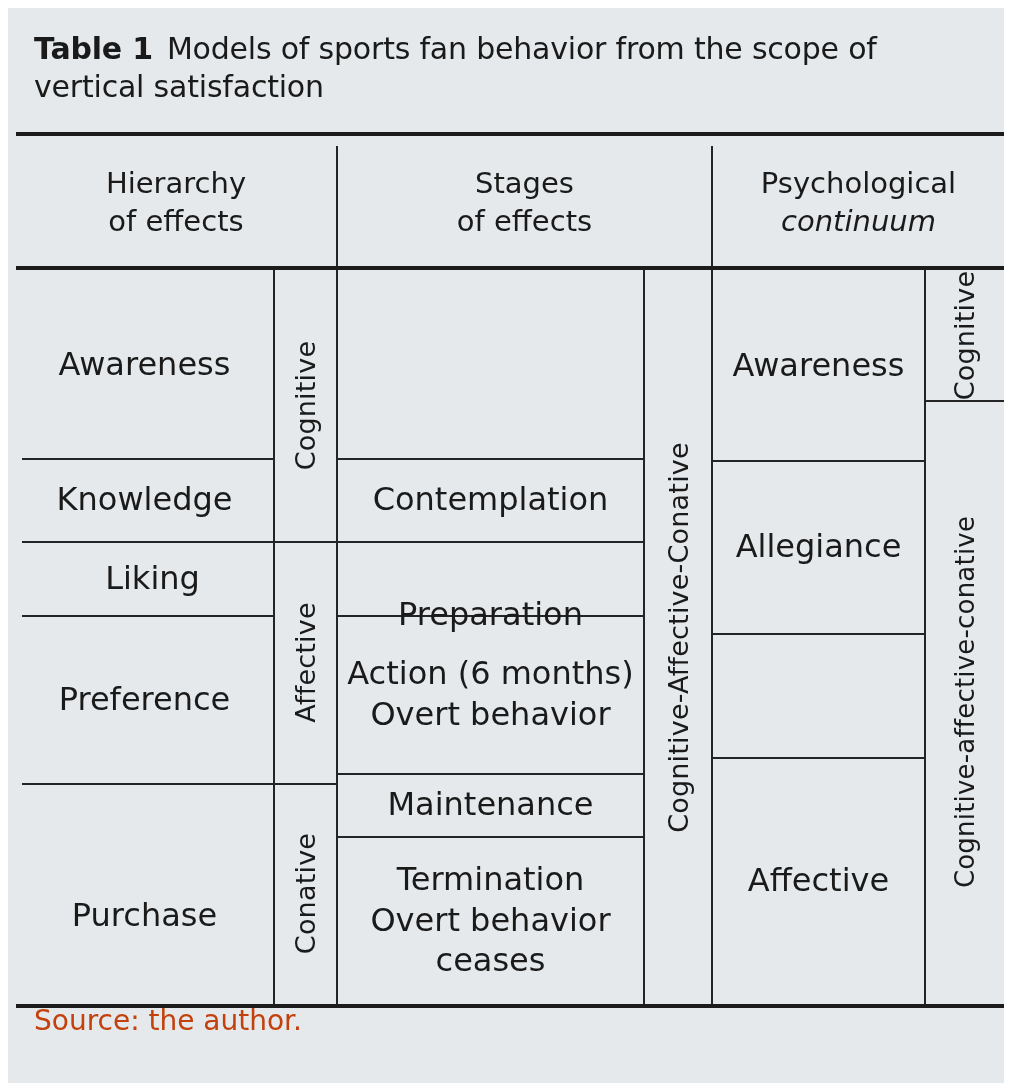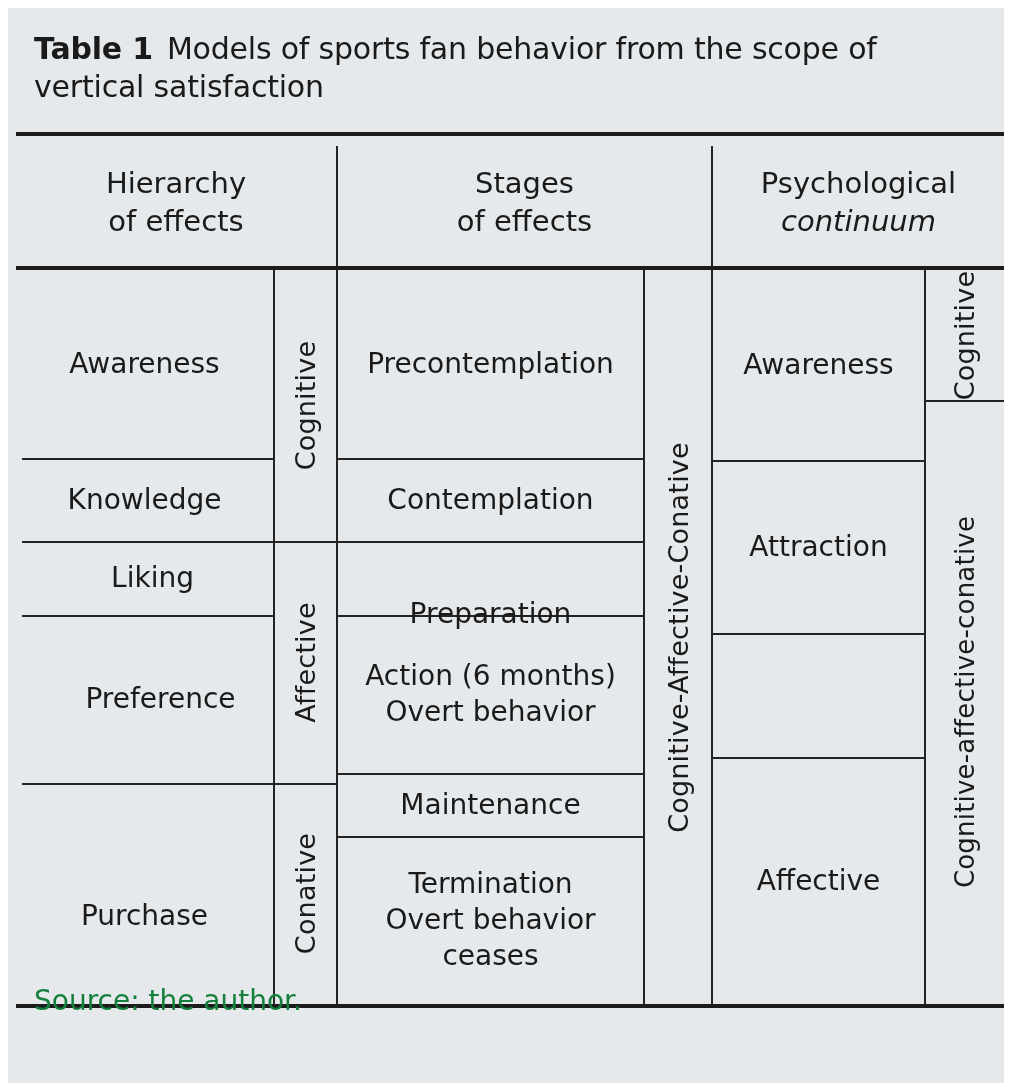--- a/index.html
+++ b/index.html
@@ -70,21 +70,21 @@
     display: flex;
     align-items: center;
     justify-content: center;
     text-align: center;
     color: #1a1a1a;
     box-sizing: border-box;
   }
   .cell .txt { display: block; width: 100%; }
   .hdr { font-size: 29px; line-height: 1.3; }
   .hdr .ital { font-style: italic; }
-  .body-cell { font-size: 28px; line-height: 1.28; }
+  .body-cell { font-size: 32px; line-height: 1.28; }
 
   
   .vcell {
     position: absolute;
     display: flex;
     align-items: center;
     justify-content: center;
     box-sizing: border-box;
   }
   .vcell > span {
@@ -95,23 +95,23 @@
     font-size: 27px;
     color: #1a1a1a;
     letter-spacing: 0.2px;
   }
   .vcell.small > span { font-size: 26px; }
 
   
   .footer {
     position: absolute;
     left: 26px;
-    top: 976px;
+    top: 996px;
     font-size: 28px;
-    color: #15803d;
+    color: #c2410c;
   }
 </style>
 </head>
 <body>
 
 <div id="page">
   <div class="table-card">
 
     <div class="caption">
       <span class="cap-label">Table 1</span><span class="cap-gap"></span><span>Models of sports fan behavior from the scope of vertical satisfaction</span>
@@ -146,21 +146,21 @@
 
       <div class="cell body-cell" style="left:0px; top:138px; width:257px; height:188px;">
         <span class="txt">Awareness</span>
       </div>
       <div class="cell body-cell" style="left:0px; top:326px; width:257px; height:83px;">
         <span class="txt">Knowledge</span>
       </div>
       <div class="cell body-cell" style="left:8px; top:409px; width:257px; height:74px;">
         <span class="txt">Liking</span>
       </div>
-      <div class="cell body-cell" style="left:16px; top:483px; width:257px; height:168px;">
+      <div class="cell body-cell" style="left:0px; top:483px; width:257px; height:168px;">
         <span class="txt">Preference</span>
       </div>
       <div class="cell body-cell" style="left:0px; top:651px; width:257px; height:221px;margin-top:22px;">
         <span class="txt">Purchase</span>
       </div>
 
       <div class="rule h-thin" style="left:257px; top:409px; width:63px;"></div>
       <div class="rule h-thin" style="left:257px; top:651px; width:63px;"></div>
 
       <div class="vcell" style="left:259px; top:138px; width:61px; height:271px;">
@@ -179,23 +179,20 @@
           <span>of effects</span>
         </span>
       </div>
 
       <div class="rule h-thin" style="left:322px; top:326px; width:305px;"></div>
       <div class="rule h-thin" style="left:322px; top:409px; width:305px;"></div>
       <div class="rule h-thin" style="left:322px; top:483px; width:305px;"></div>
       <div class="rule h-thin" style="left:322px; top:641px; width:305px;"></div>
       <div class="rule h-thin" style="left:322px; top:704px; width:305px;"></div>
 
-      <div class="cell body-cell" style="left:322px; top:138px; width:305px; height:188px;">
-        <span class="txt">Precontemplation</span>
-      </div>
       <div class="cell body-cell" style="left:322px; top:326px; width:305px; height:83px;">
         <span class="txt">Contemplation</span>
       </div>
       <div class="cell body-cell" style="left:322px; top:409px; width:305px; height:74px;margin-top:36px;">
         <span class="txt">Preparation</span>
       </div>
       <div class="cell body-cell" style="left:322px; top:483px; width:305px; height:158px;">
         <span class="txt">
           <span>Action (6 months)</span><br>
           <span>Overt behavior</span>
@@ -224,21 +221,21 @@
       </div>
 
       <div class="rule h-thin" style="left:697px; top:328px; width:211px;"></div>
       <div class="rule h-thin" style="left:697px; top:501px; width:211px;"></div>
       <div class="rule h-thin" style="left:697px; top:625px; width:211px;"></div>
 
       <div class="cell body-cell" style="left:697px; top:138px; width:211px; height:190px;">
         <span class="txt">Awareness</span>
       </div>
       <div class="cell body-cell" style="left:697px; top:328px; width:211px; height:173px;">
-        <span class="txt">Attraction</span>
+        <span class="txt">Allegiance</span>
       </div>
       <div class="cell body-cell" style="left:697px; top:625px; width:211px; height:247px;">
         <span class="txt">Affective</span>
       </div>
 
       <div class="rule h-thin" style="left:908px; top:268px; width:80px;"></div>
 
       <div class="vcell" style="left:910px; top:138px; width:78px; height:130px;">
         <span>Cognitive</span>
       </div>

